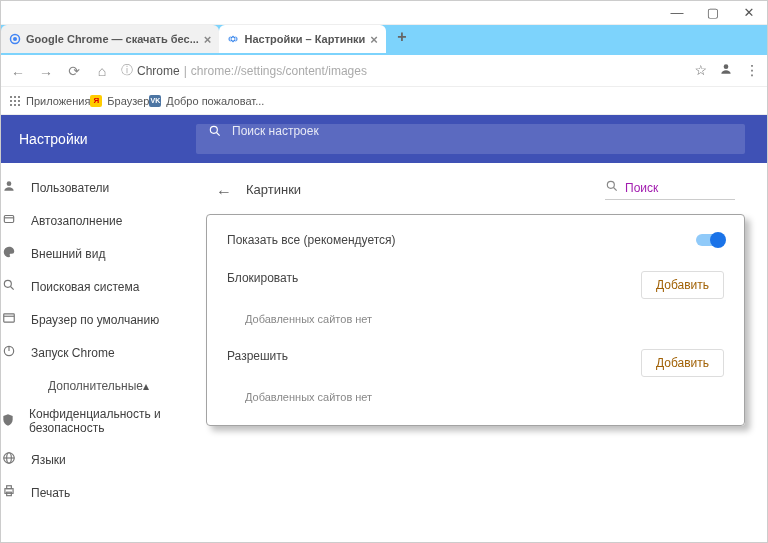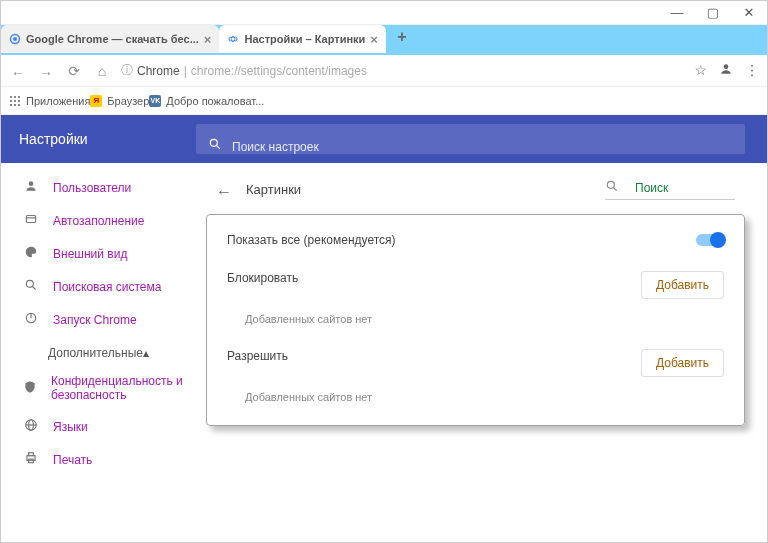--- a/index.html
+++ b/index.html
@@ -20,31 +20,31 @@
 .addrbar .righticons { display: flex; gap: 12px; color: #666; font-size: 14px; }
 .bookmarks { height: 28px; display: flex; align-items: center; padding: 0 8px; font-size: 11px; color: #555; border-bottom: 1px solid #eee; }
 .bookmarks .item { display: flex; align-items: center; gap: 5px; }
 .bookmarks .box { width: 12px; height: 12px; position: relative; }
 .apps-icon::before{content:'';position:absolute;inset:0;background:radial-gradient(circle,#888 1px,transparent 1px);background-size:4px 4px;}
 .yandex-icon{background:#ffcc00;border-radius:2px;display:flex;align-items:center;justify-content:center;font-size:8px;font-weight:bold;color:#d00;}
 .vk-icon{background:#4c75a3;color:#fff;border-radius:2px;display:flex;align-items:center;justify-content:center;font-size:7px;font-weight:bold;}
 .content { flex: 1; display: flex; flex-direction: column; overflow: hidden; }
 .bluebar { height: 48px; background: #3f51b5; display: flex; align-items: center; color: #fff; }
 .bluebar .title { width: 195px; padding-left: 18px; font-size: 14px; }
-.bluebar .search { flex: 1; background: rgba(255,255,255,0.15); height: 30px; margin-right: 22px; border-radius: 2px; display: flex; align-items: flex-end; padding: 0 12px; gap: 10px; font-size: 12px; color: rgba(255,255,255,0.85); }
+.bluebar .search { flex: 1; background: rgba(255,255,255,0.15); height: 30px; margin-right: 22px; border-radius: 2px; display: flex; align-items: flex-start; padding: 0 12px; gap: 10px; font-size: 12px; color: rgba(255,255,255,0.85); }
 .main { flex: 1; display: flex; overflow: hidden; }
 .sidebar { width: 195px; overflow-y: auto; padding: 8px 0; }
-.sidebar .item { display: flex; align-items: center; padding: 8px 12px 8px 22px; font-size: 12px; color: #a21caf; gap: 14px; cursor: pointer; }
+.sidebar .item { display: flex; align-items: center; padding: 8px 12px 8px 0; font-size: 12px; color: #404040; gap: 14px; cursor: pointer; }
 .sidebar .item .ic { width: 16px; color: #777; font-size: 13px; text-align: center; }
 .sidebar .section { padding: 10px 18px 6px; font-size: 12px; color: #555; display: flex; align-items: center; justify-content: center; }
 .panel { flex: 1; padding: 10px 22px 10px 10px; overflow-y: auto; }
 .panel-head { display: flex; align-items: center; padding: 6px 10px 14px; gap: 14px; font-size: 13px; color: #444; }
 .panel-head .back { font-size: 16px; color: #666; }
 .panel-head .sp { flex: 1; }
-.panel-head .psearch { display: flex; align-items: center; gap: 16px; font-size: 12px; color: #15803d; border-bottom: 1px solid #ccc; padding-bottom: 3px; width: 130px; }
+.panel-head .psearch { display: flex; align-items: center; gap: 6px; font-size: 12px; color: #a21caf; border-bottom: 1px solid #ccc; padding-bottom: 3px; width: 130px; }
 .card { border: 1px solid #a3a3a3; border-radius: 4px; padding: 4px 2px 8px; box-shadow: 5px 5px 6px rgba(0,0,0,0.25); }
 .row { display: flex; align-items: center; justify-content: space-between; padding: 14px 18px; font-size: 12px; color: #444; }
 .section-title { padding: 10px 18px 4px; font-size: 12px; color: #444; display:flex;justify-content:space-between;align-items:flex-start;}
 .empty { padding: 10px 18px 14px 36px; font-size: 11px; color: #888; }
 .toggle { width: 28px; height: 12px; background: #90caf9; border-radius: 10px; position: relative; }
 .toggle::after { content:''; position:absolute; right:-2px; top:-2px; width:16px; height:16px; background:#1a73e8; border-radius:50%; }
 .addbtn { border: 1px solid #ddd; border-radius: 3px; padding: 6px 14px; font-size: 12px; color: #a16207; background:#fff; cursor:pointer;}
 svg { width: 14px; height: 14px; }
 </style>
 </head>
@@ -147,20 +147,27 @@
           </div>
         <div class="item">
             <span class="ic"><svg viewBox="0 0 24 24" fill="none" stroke="#777" stroke-width="2">
                 <circle cx="10" cy="10" r="6"></circle>
                 <line x1="15" y1="15" x2="20" y2="20"></line>
               </svg></span>
             <span>Поисковая система</span>
           </div>
         <div class="item">
             <span class="ic"><svg viewBox="0 0 24 24" fill="none" stroke="#777" stroke-width="2">
+                <rect x="3" y="5" width="18" height="14" rx="1"></rect>
+                <line x1="3" y1="9" x2="21" y2="9"></line>
+              </svg></span>
+            <span>Браузер по умолчанию</span>
+          </div>
+        <div class="item">
+            <span class="ic"><svg viewBox="0 0 24 24" fill="none" stroke="#777" stroke-width="2">
                 <circle cx="12" cy="12" r="8"></circle>
                 <line x1="12" y1="4" x2="12" y2="12"></line>
               </svg></span>
             <span>Запуск Chrome</span>
           </div>
         <div class="section">
             <span>Дополнительные</span>
             <span>▴</span>
           </div>
         <div class="item">

